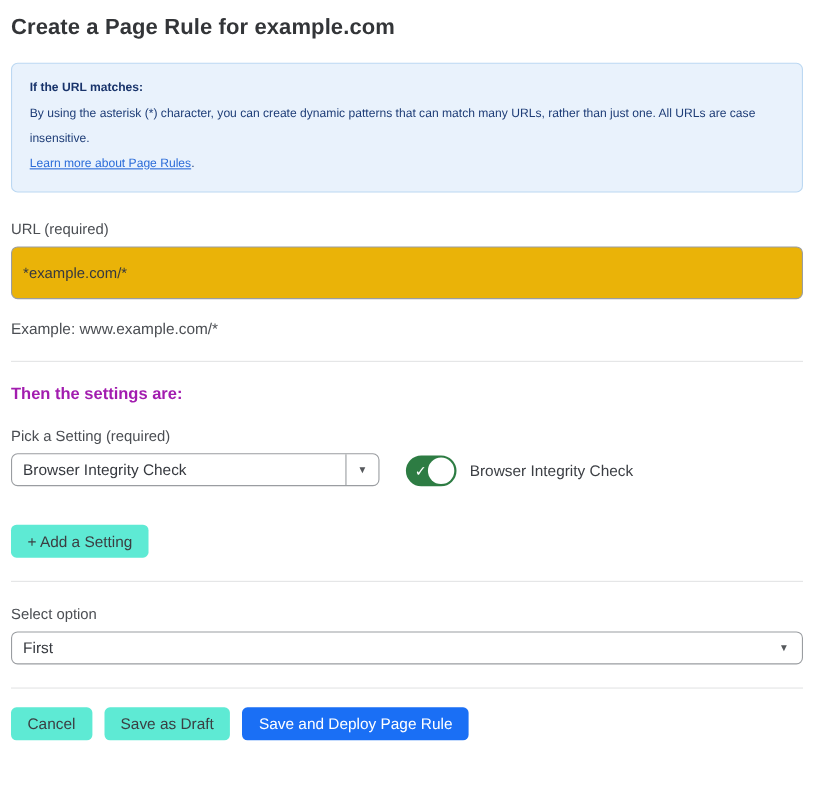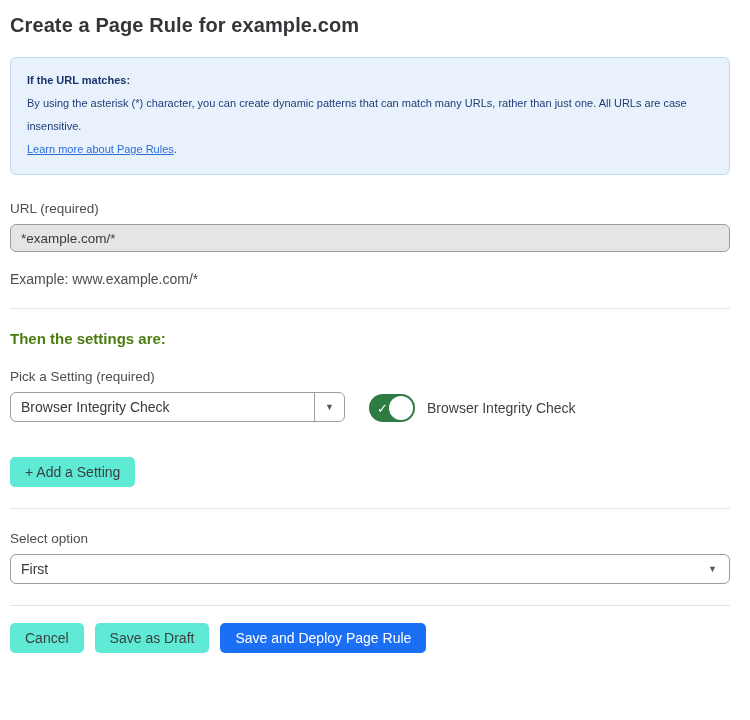--- a/index.html
+++ b/index.html
@@ -31,42 +31,42 @@
   }
   .info-box .info-heading { font-weight: bold; color: #19346b; }
   .info-box a.info-link { color: #2b6cd9; text-decoration: underline; cursor: pointer; }
   .info-box .info-link-suffix { color: #1e3d77; }
 
   .field-label {
     font-size: 13.5px; color: #4b4e53;
     margin-bottom: 8px;
   }
   .text-input {
-    width: 100%; height: 28px;
+    width: 100%; height: 48px;
     border: 1px solid #9a9da1;
     border-radius: 6px;
     padding: 0 10px;
     font-size: 13.5px;
     font-family: "Liberation Sans", "DejaVu Sans", sans-serif;
     color: #36393f;
-    background: #e5e5e5;
+    background: #eab308;
     outline: none;
   }
   .field-helper {
     font-size: 14px; color: #4b4e53;
     margin-top: 19px;
   }
 
   .divider {
     border: none; border-top: 1px solid #e3e4e5;
     margin: 21px 0 0 0;
   }
 
   .section-heading {
-    font-size: 15px; font-weight: bold; color: #4d7c0f;
+    font-size: 15px; font-weight: bold; color: #a21caf;
     margin-top: 21px;
   }
 
   .setting-row { display: flex; align-items: flex-end; margin-top: 8px; }
 
   .select-box {
     height: 30px;
     border: 1px solid #9a9da1;
     border-radius: 6px;
     background: #fff;

